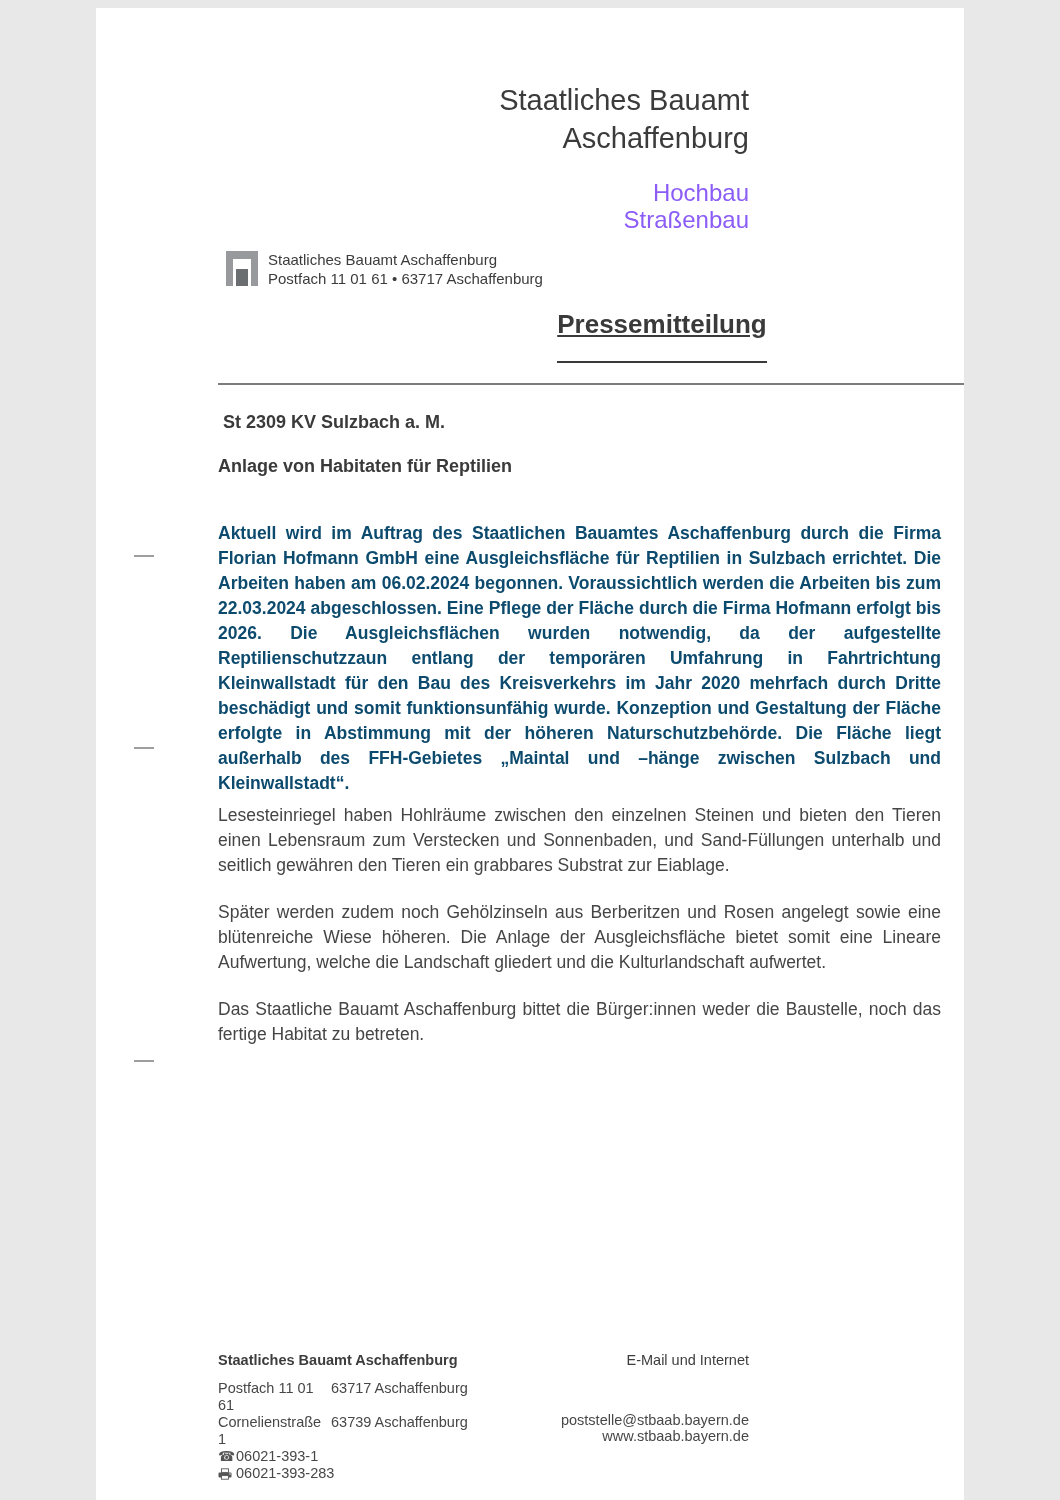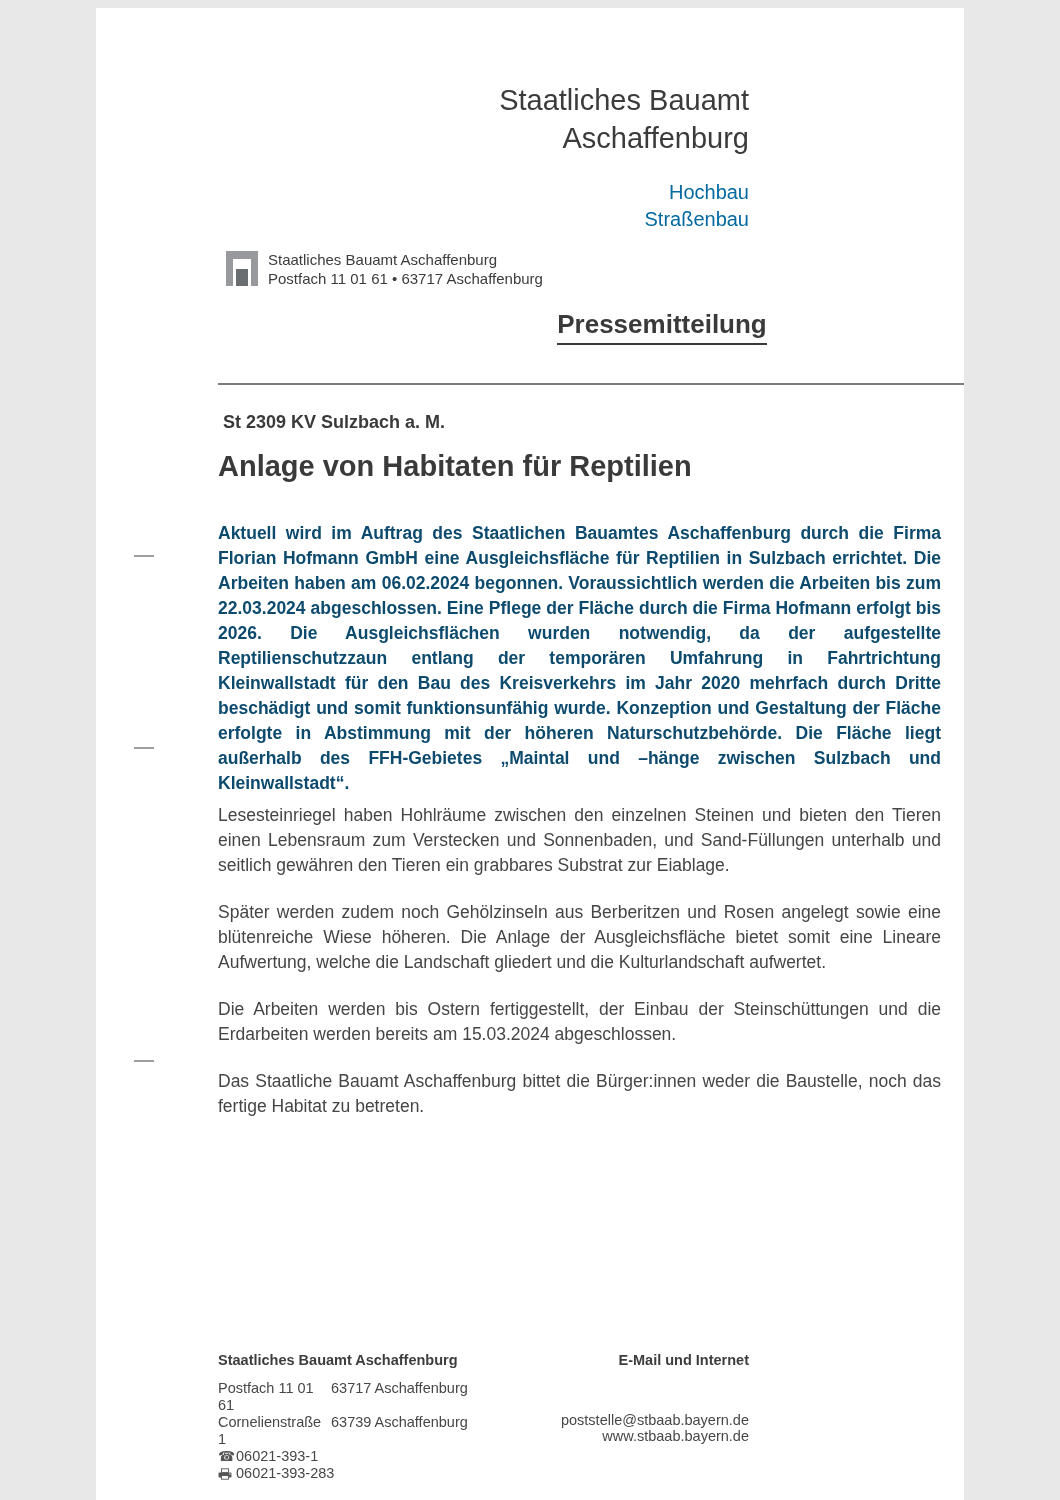--- a/index.html
+++ b/index.html
@@ -10,56 +10,56 @@
     background:#ffffff;
     font-family:"Liberation Sans", sans-serif;
     color:#3f3f3f;
     margin:8px auto;
     overflow:hidden;
   }
   .abs{position:absolute;}
 
   
   .agency{top:73px;right:215px;text-align:right;font-size:29px;line-height:38px;color:#3b3b3b;}
-  .departments{top:171px;right:215px;text-align:right;font-size:20px;line-height:27px;color:#0369a1;}
+  .departments{top:171px;right:215px;text-align:right;font-size:24px;line-height:27px;color:#8b5cf6;}
   .coat{left:908px;top:52px;width:64px;height:88px;}
 
   
   .sender-icon{left:130px;top:243px;width:32px;height:35px;background:#97999c;}
   .sender-icon .opening{position:absolute;left:7px;top:8px;width:18px;height:27px;background:#ffffff;}
   .sender-icon .door{position:absolute;left:10px;top:18px;width:12px;height:17px;background:#6b6e71;}
   .sender-text{left:172px;top:242px;font-size:15px;line-height:19px;color:#3c3c3c;}
 
   
   .doc-kind{left:122px;top:299px;width:888px;text-align:center;font-size:26px;line-height:34px;font-weight:bold;color:#3a3a3a;}
-  .doc-kind span{display:inline-block;border-bottom:2px solid #3a3a3a;padding-bottom:2px;}
+  .doc-kind span{display:inline-block;border-bottom:2px solid #3a3a3a;padding-bottom:20px;text-decoration:underline;}
   .rule{left:122px;top:375px;width:889px;height:2px;background:#7c7c7c;}
   .reference{left:127px;top:403px;font-size:18px;line-height:22px;font-weight:bold;color:#3a3a3a;}
-  .doc-title{left:122px;top:444px;font-size:29px;line-height:28px;font-weight:bold;color:#3a3a3a;}
+  .doc-title{left:122px;top:444px;font-size:18px;line-height:28px;font-weight:bold;color:#3a3a3a;}
 
   
   .body-col{left:122px;top:513px;width:723px;}
   .body-col p{margin:0 0 22px 0;font-size:17.5px;line-height:25px;text-align:justify;color:#454545;}
   .body-col p.lead{font-weight:bold;color:#0c4a6e;margin-bottom:7px;}
 
   
   .fold{left:38px;width:20px;height:2px;background:#9e9e9e;}
   .fold.f1{top:547px;}
   .fold.f2{top:739px;}
   .fold.f3{top:1052px;}
 
   
   .footer-left{left:122px;top:1343px;font-size:14.5px;color:#474747;}
   .footer-left .fheading{font-weight:bold;line-height:18px;margin-bottom:11px;color:#3d3d3d;}
   .addr-row{display:grid;grid-template-columns:113px auto;line-height:17px;}
   .tel-row{display:flex;align-items:center;line-height:17px;}
   .tel-row .sym{font-family:"DejaVu Sans", sans-serif;font-size:14px;width:18px;color:#555;}
   .tel-row .faxsvg{width:18px;height:13px;display:flex;align-items:center;}
   .footer-right{right:215px;top:1343px;text-align:right;font-size:14.5px;color:#474747;}
-  .footer-right .fheading{font-weight:bold;line-height:18px;margin-bottom:43px;color:#3d3d3d;}
+  .footer-right .fheading{font-weight:normal;line-height:18px;margin-bottom:43px;color:#3d3d3d;}
   .footer-right .fline{line-height:16px;}
 </style>
 </head>
 <body>
 
 <div class="page">
 
   <svg class="abs coat" viewBox="0 0 64 88" xmlns="http://www.w3.org/2000/svg">
     <defs>
       <clipPath id="shieldClip">
@@ -142,21 +142,20 @@
 
   <div class="abs rule"></div>
 
   <div class="abs reference">St 2309 KV Sulzbach a. M.</div>
   <div class="abs doc-title">Anlage von Habitaten für Reptilien</div>
 
   <div class="abs body-col">
     <p class="lead">Aktuell wird im Auftrag des Staatlichen Bauamtes Aschaffenburg durch die Firma Florian Hofmann GmbH eine Ausgleichsfläche für Reptilien in Sulzbach errichtet. Die Arbeiten haben am 06.02.2024 begonnen. Voraussichtlich werden die Arbeiten bis zum 22.03.2024 abgeschlossen. Eine Pflege der Fläche durch die Firma Hofmann erfolgt bis 2026. Die Ausgleichsflächen wurden notwendig, da der aufgestellte Reptilienschutzzaun entlang der temporären Umfahrung in Fahrtrichtung Kleinwallstadt für den Bau des Kreisverkehrs im Jahr 2020 mehrfach durch Dritte beschädigt und somit funktionsunfähig wurde. Konzeption und Gestaltung der Fläche erfolgte in Abstimmung mit der höheren Naturschutzbehörde. Die Fläche liegt außerhalb des FFH-Gebietes „Maintal und –hänge zwischen Sulzbach und Kleinwallstadt“.</p>
     <p>Lesesteinriegel haben Hohlräume zwischen den einzelnen Steinen und bieten den Tieren einen Lebensraum zum Verstecken und Sonnenbaden, und Sand-Füllungen unterhalb und seitlich gewähren den Tieren ein grabbares Substrat zur Eiablage.</p>
     <p>Später werden zudem noch Gehölzinseln aus Berberitzen und Rosen angelegt sowie eine blütenreiche Wiese höheren. Die Anlage der Ausgleichsfläche bietet somit eine Lineare Aufwertung, welche die Landschaft gliedert und die Kulturlandschaft aufwertet.</p>
-    <p>Die Arbeiten werden bis Ostern fertiggestellt, der Einbau der Steinschüttungen und die Erdarbeiten werden bereits am 15.03.2024 abgeschlossen.</p>
     <p>Das Staatliche Bauamt Aschaffenburg bittet die Bürger:innen weder die Baustelle, noch das fertige Habitat zu betreten.</p>
   </div>
 
   <div class="abs fold f1"></div>
   <div class="abs fold f2"></div>
   <div class="abs fold f3"></div>
 
   <div class="abs footer-left">
     <div class="fheading">Staatliches Bauamt Aschaffenburg</div>
     <div class="addr-row">

